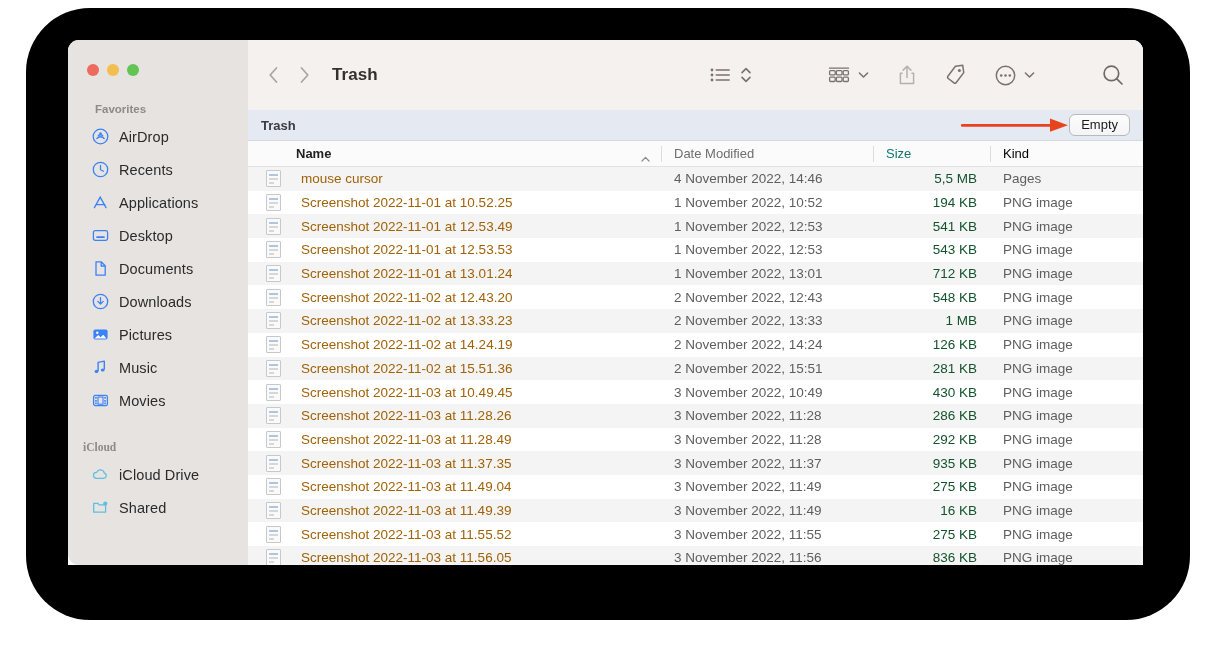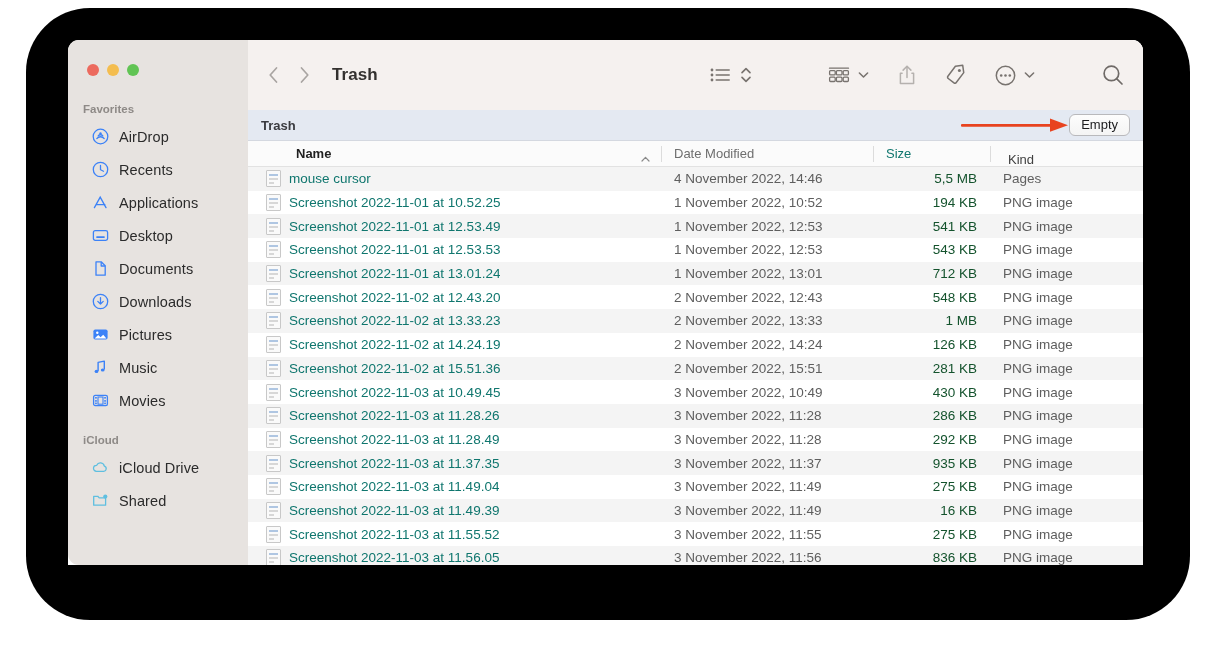--- a/index.html
+++ b/index.html
@@ -47,22 +47,22 @@
   .tl-red    { background: #EC6A5E; }
   .tl-yellow { background: #F4BD4F; }
   .tl-green  { background: #61C454; }
 
   .sb-section {
     font-size: 11.5px;
     color: #8E8A87;
     font-weight: 700;
     padding: 0 0 5px 15px;
   }
-  #sidebar .sb-favorites-head { margin-top: 27px; }
-  #sidebar .sb-icloud-head    { margin-top: 17px; }
+  #sidebar .sb-favorites-head { margin-top: 27px; margin-left: 12px; }
+  #sidebar .sb-icloud-head    { margin-top: 24px; font-family: Liberation Serif, serif; }
 
   .sb-item {
     display: flex;
     align-items: center;
     height: 33px;
     padding-left: 15px;
     gap: 10px;
     border-radius: 6px;
     margin: 0 8px;
   }
@@ -162,40 +162,40 @@
   .col + .col::before {
     content: "";
     position: absolute;
     left: 0; top: 5px;
     width: 1px; height: 16px;
     background: #DCDCDC;
   }
   .col-name     { width: 413px; padding-left: 48px; color: #1F1F1F; font-weight: 700; }
   .col-date     { width: 212px; padding-left: 13px; color: #6E6E6E; }
   .col-size     { width: 117px; padding-left: 13px; color: #0f766e; }
-  .col-kind     { flex: 1;      padding-left: 18px; color: #404040; align-items: flex-end; }
+  .col-kind     { flex: 1;      padding-left: 13px; color: #000000; }
   .sort-caret {
     position: absolute;
     right: 11px; top: 9px;
     width: 9px; height: 6px;
   }
 
   
   #filelist { flex: 1; overflow: hidden; }
   .row {
     display: flex;
     align-items: center;
     height: 23.7px;
     font-size: 13.5px;
   }
   .row.odd  { background: #F4F4F4; }
   .row.even { background: #FFFFFF; }
 
   .cell { height: 100%; display: flex; align-items: center; }
-  .c-name { width: 413px; padding-left: 18px; gap: 8px; color: #0f766e; }
+  .c-name { width: 413px; padding-left: 18px; gap: 20px; color: #a16207; }
   .c-date { width: 212px; padding-left: 13px; color: #5E5E5E; }
   .c-size { width: 117px; padding-right: 13px; color: #14532d; justify-content: flex-end; }
   .c-kind { flex: 1; padding-left: 13px; color: #5E5E5E; }
 
   .fico {
     width: 15px; height: 17px;
     flex: 0 0 15px;
     background: #FAFAFA;
     border: 1px solid #C8C8C8;
     border-radius: 1px;

